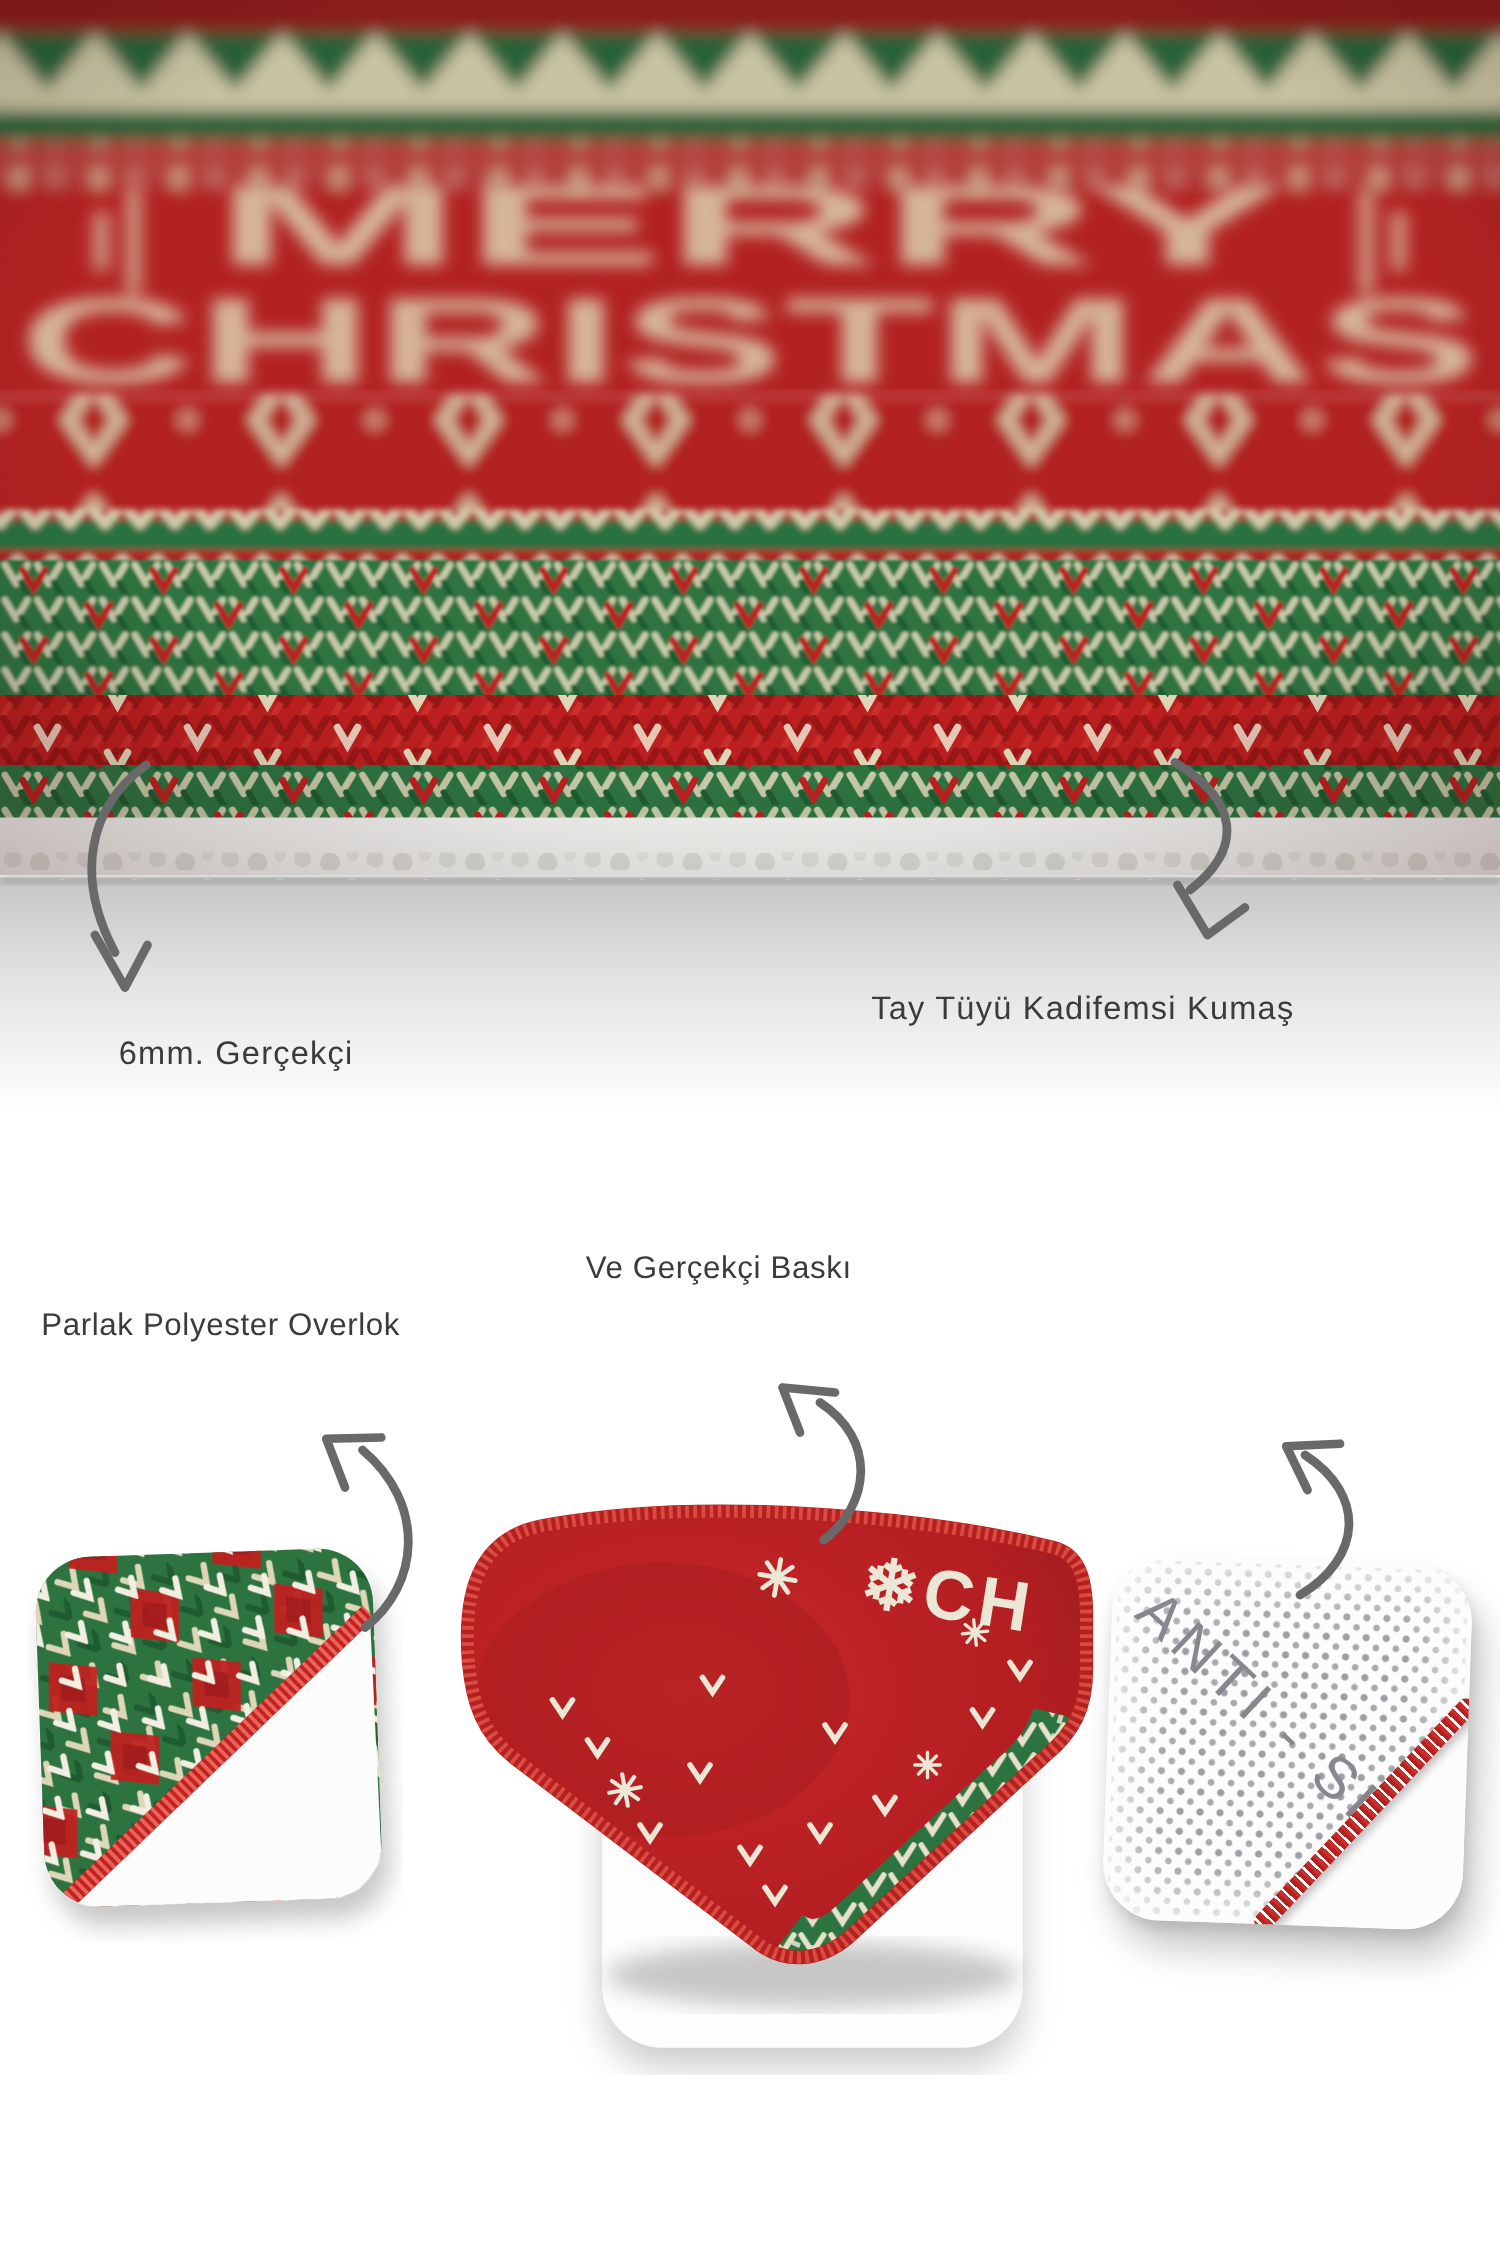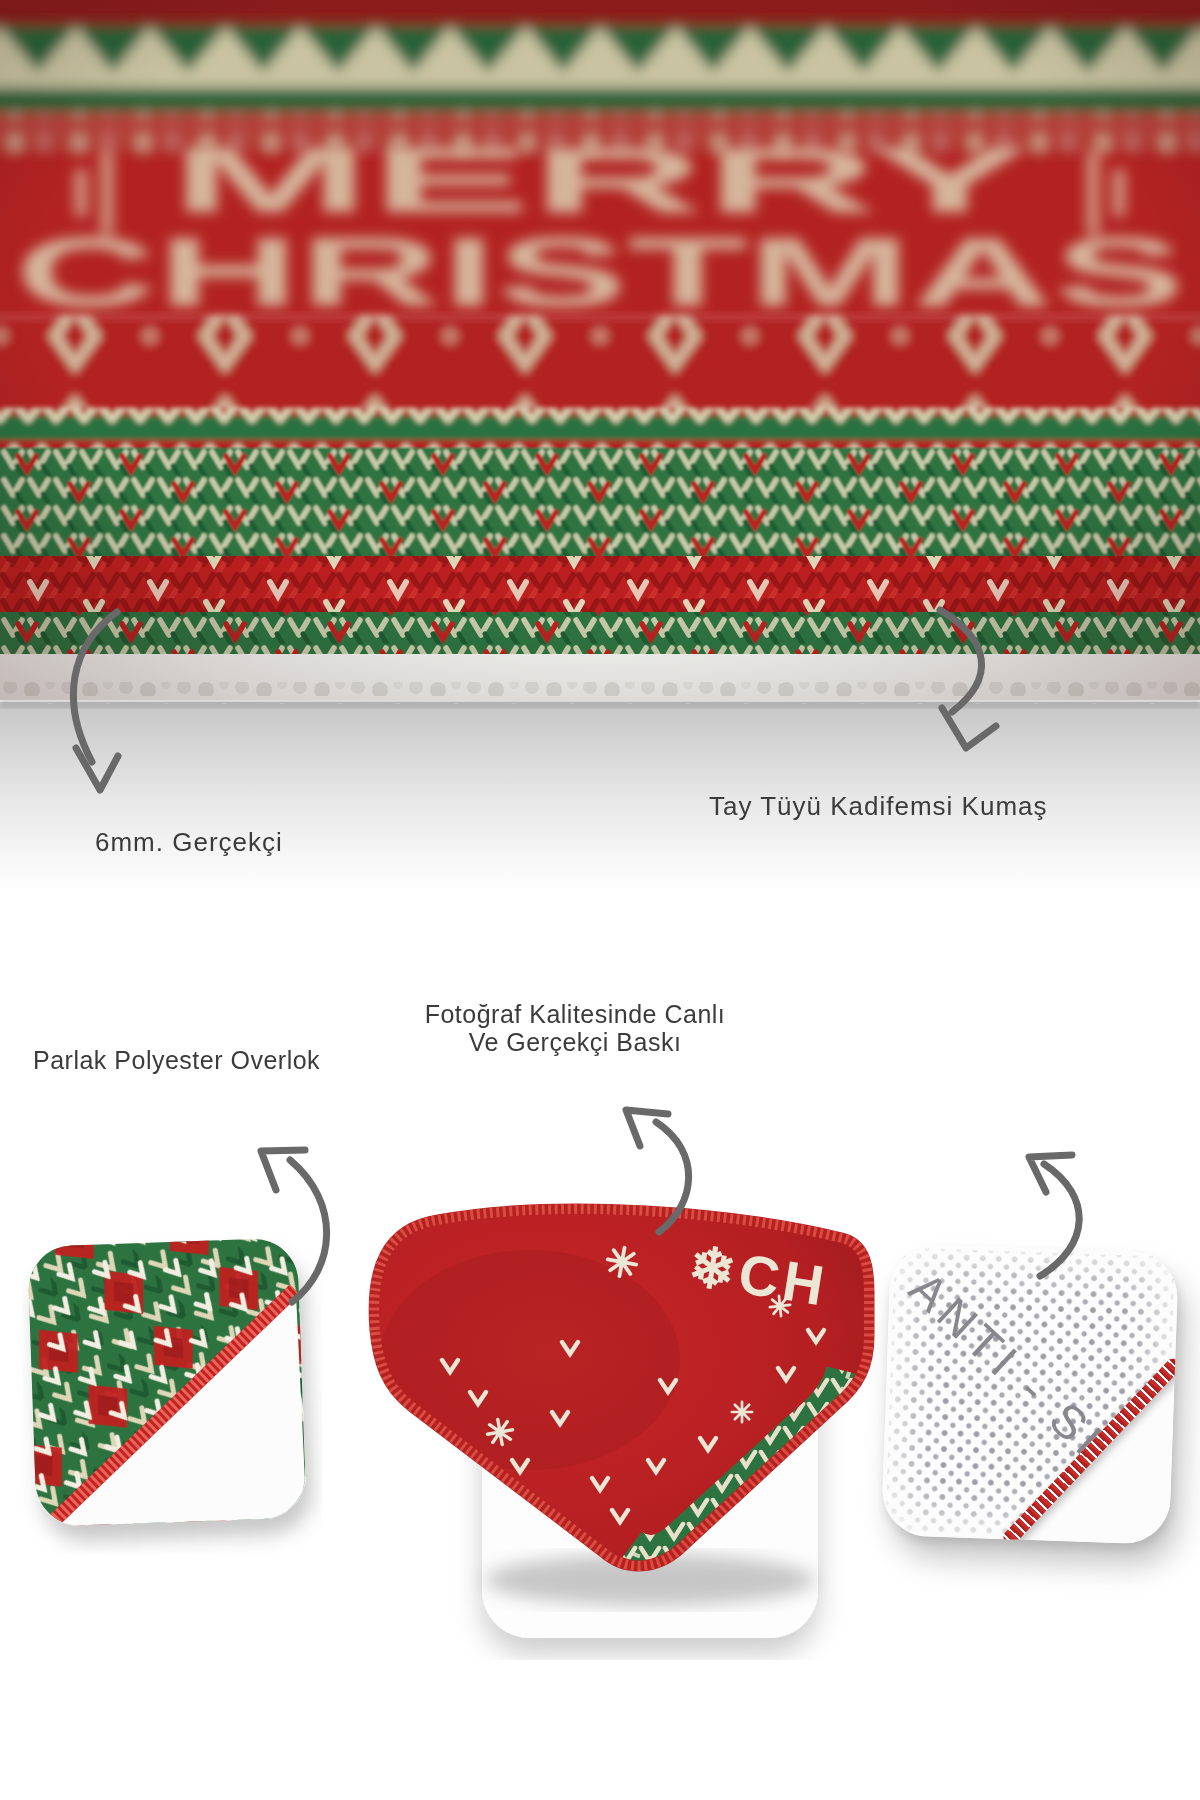--- a/index.html
+++ b/index.html
@@ -142,25 +142,24 @@
     <g>
       <rect x="0" y="654" width="1200" height="48" fill="#f2f2ef"></rect>
       <rect x="0" y="682" width="1200" height="22" fill="url(#patFuzz)"></rect>
       <rect x="0" y="701" width="1200" height="7" fill="#97979a" opacity="0.55" filter="url(#b3)"></rect>
     </g>
 
     <rect x="0" y="0" width="1200" height="700" fill="url(#vig)"></rect>
   </svg>
 
   <div class="callout-label" style="left:95px;top:827px;">6mm. Gerçekçi</div>
-  <div class="callout-label" style="left:697px;top:791px;margin-left:12px;">Tay Tüyü Kadifemsi Kumaş</div>
+  <div class="callout-label" style="left:697px;top:791px;">Tay Tüyü Kadifemsi Kumaş</div>
 
   <div class="feat-label feat-left">Parlak Polyester Overlok</div>
   <div class="feat-label feat-center">
-    <div>Fotoğraf Kalitesinde Canlı</div>
     <div>Ve Gerçekçi Baskı</div>
   </div>
 
   <svg class="abs" style="left:22px;top:1234px;" width="300" height="320" viewBox="0 0 300 320">
     <defs>
       <filter id="tileSh" x="-30%" y="-30%" width="170%" height="170%">
         <feDropShadow dx="6" dy="16" stdDeviation="10" flood-color="#000000" flood-opacity="0.22"></feDropShadow>
       </filter>
       <clipPath id="tlClip">
           <rect x="10" y="8" width="270" height="280" rx="44"></rect>

